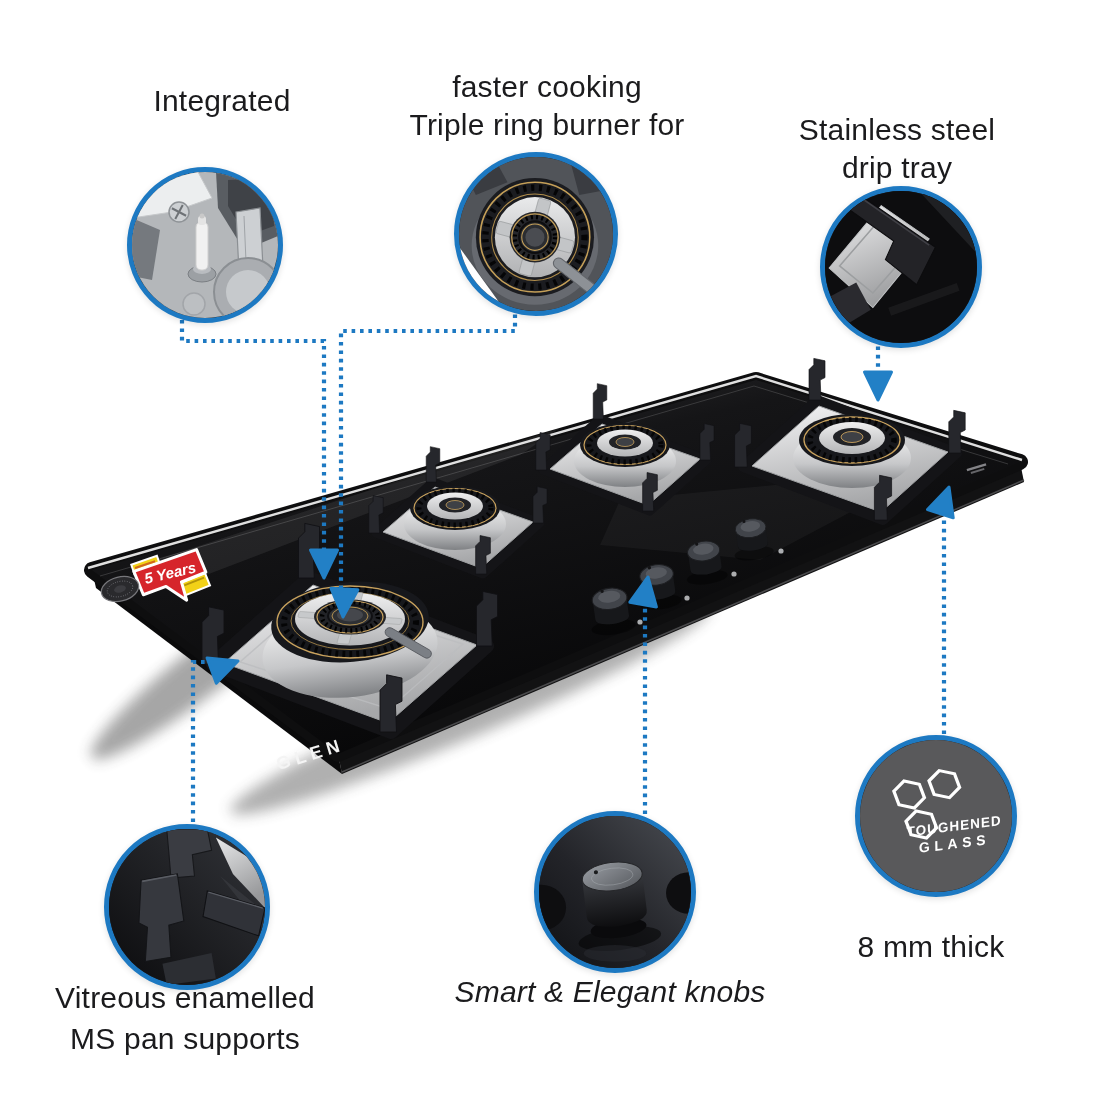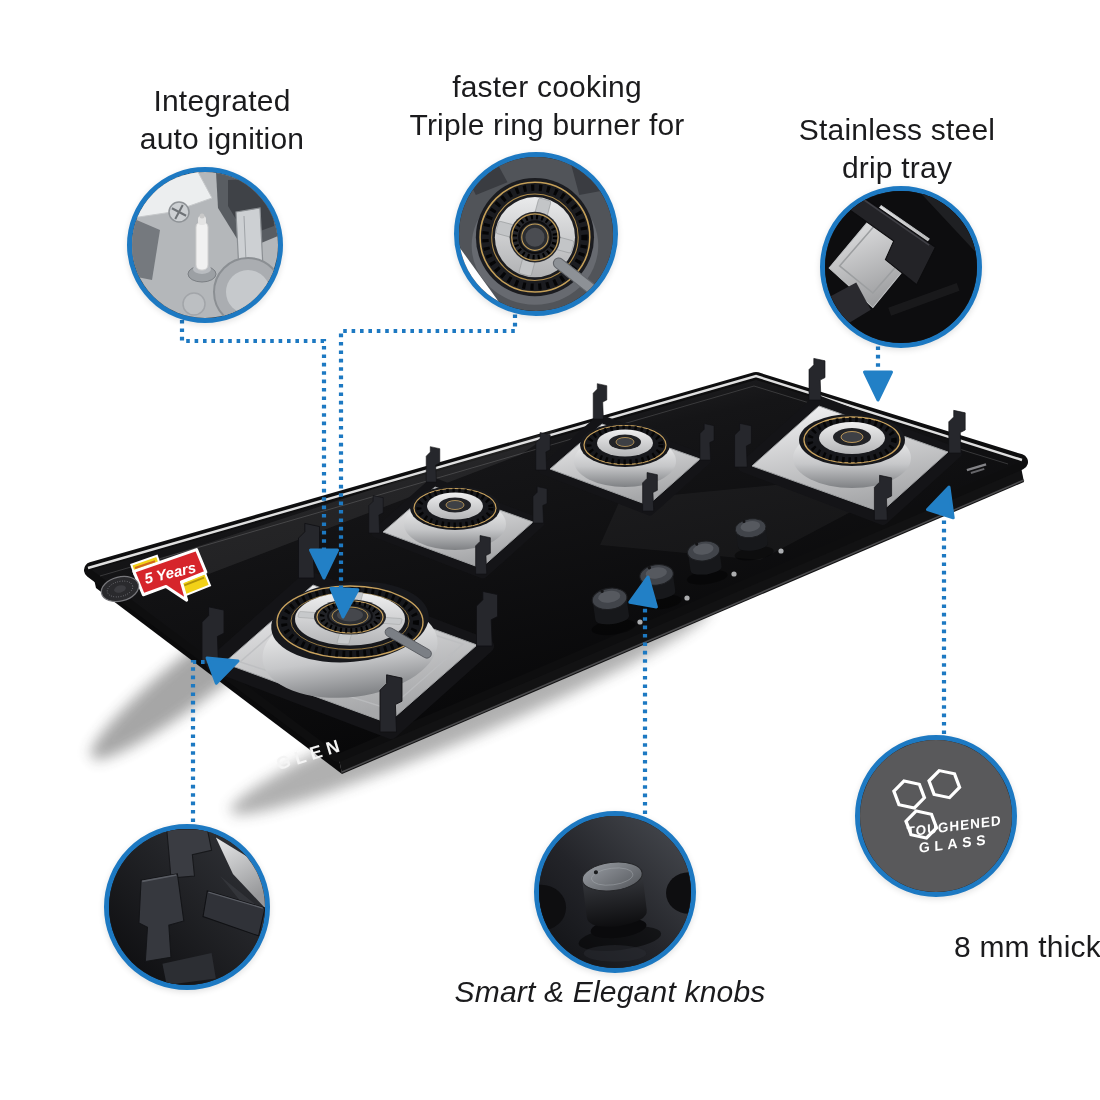--- a/index.html
+++ b/index.html
@@ -213,34 +213,37 @@
       <path d="M0,0 L-13.5,-28 L13.5,-28 Z" transform="translate(343,617) rotate(3)"></path>
       <path d="M0,0 L-13.5,-28 L13.5,-28 Z" transform="translate(878,400)"></path>
       <path d="M0,0 L-13.5,-28 L13.5,-28 Z" transform="translate(238,661) rotate(-110)"></path>
       <path d="M0,0 L-13.5,-28 L13.5,-28 Z" transform="translate(648,577) rotate(-170)"></path>
       <path d="M0,0 L-13.5,-28 L13.5,-28 Z" transform="translate(949,487) rotate(-162)"></path>
     </g>
   </svg>
 
   <div class="callout-label" style="left:52px;top:82px;width:340px;">
     <div>Integrated</div>
-    <div>auto ignition</div>
   </div>
   <div class="callout-label" style="left:377px;top:68px;width:340px;">
     <div>faster cooking</div>
     <div>Triple ring burner for</div>
   </div>
   <div class="callout-label" style="left:727px;top:111px;width:340px;">
     <div>Stainless steel</div>
     <div>drip tray</div>
   </div>
+  <div class="callout-label" style="left:15px;top:977px;width:340px;line-height:41px;">
+    <div>Vitreous enamelled</div>
+    <div>MS pan supports</div>
+  </div>
   <div class="callout-label" style="left:420px;top:973px;width:380px;font-style:italic;">
     <div>Smart &amp; Elegant knobs</div>
   </div>
-  <div class="callout-label" style="left:761px;top:928px;width:340px;text-align:right;">
+  <div class="callout-label" style="left:761px;top:928px;width:340px;">
     <div>8 mm thick</div>
   </div>
 
   <div class="photo-circle" style="left:127px;top:167px;width:146px;height:146px;">
     <svg viewBox="0 0 146 146">
       <rect width="146" height="146" fill="#b4b7ba"></rect>
       <polygon points="0,8 66,0 80,26 40,40 0,46" fill="#eceeef" stroke="#c6c8ca" stroke-width="1"></polygon>
       <path d="M84,0 L146,0 L146,64 L112,78 L86,36 Z" fill="#595d62"></path>
       <path d="M96,8 L140,6 L142,54 L114,64 L96,34 Z" fill="#3f4247"></path>
       <polygon points="0,46 28,58 20,108 0,104" fill="#75797e"></polygon>

